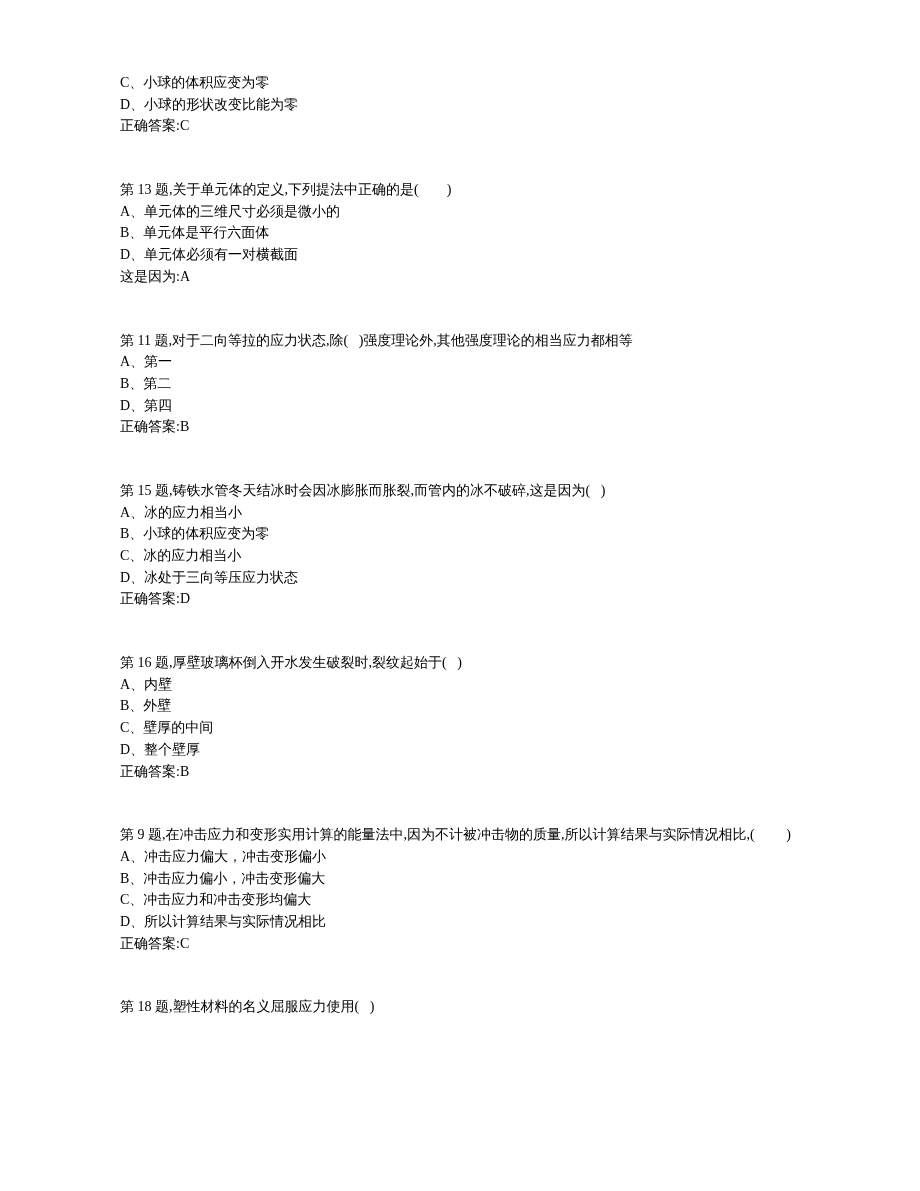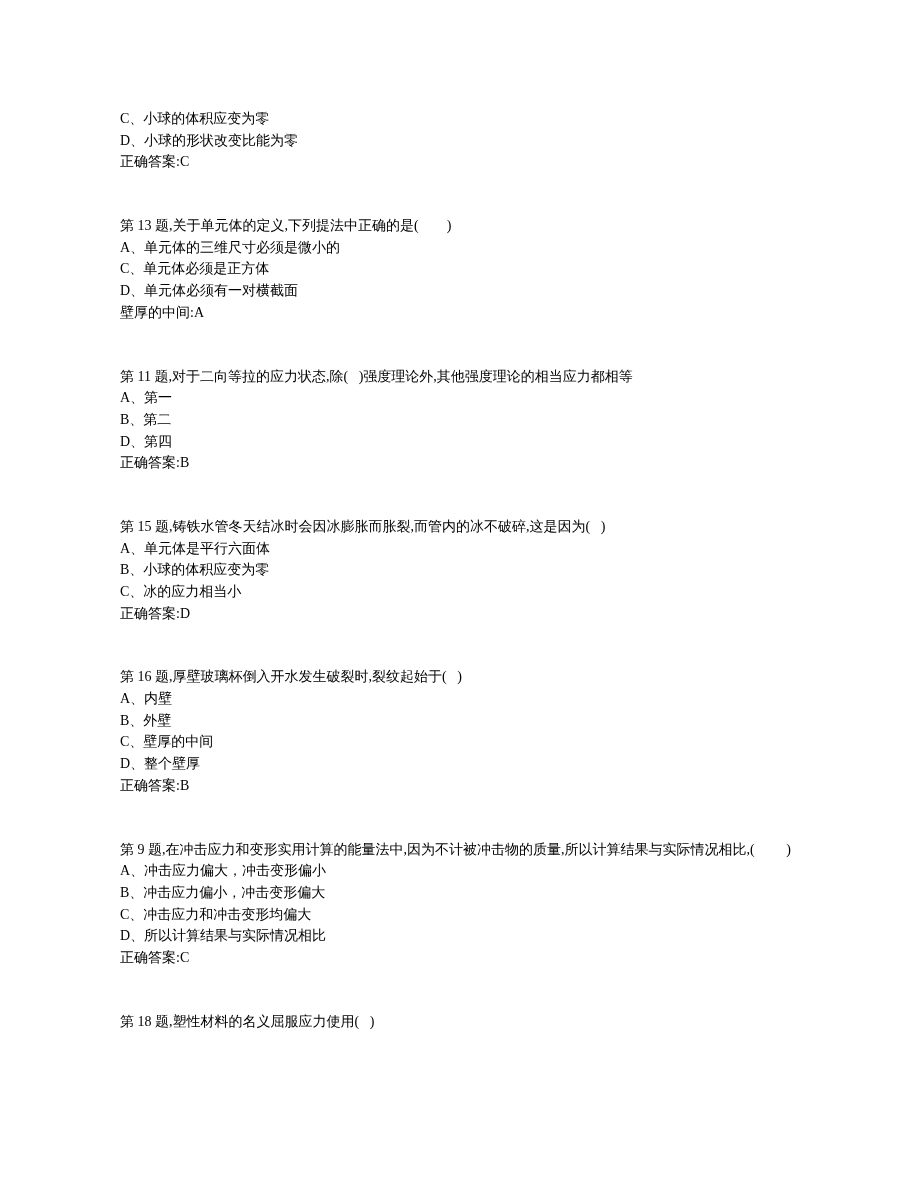--- a/index.html
+++ b/index.html
@@ -7,21 +7,21 @@
     padding: 0;
     background: #ffffff;
     font-family: "SimSun", "宋体", serif;
     font-size: 14px;
     line-height: 1.55;
     color: #000000;
   }
   .page {
     width: 920px;
     min-height: 1191px;
-    padding: 108px 120px 0 120px;
+    padding: 72px 120px 0 120px;
     box-sizing: border-box;
   }
   .line {
     white-space: pre-wrap;
   }
   .question-block {
     margin-bottom: 42px;
   }
 </style>
 </head>
@@ -30,38 +30,39 @@
 
 <div class="question-block">
   <div class="line">C、小球的体积应变为零</div>
   <div class="line">D、小球的形状改变比能为零</div>
   <div class="line">正确答案:C</div>
 </div>
 
 <div class="question-block">
   <div class="line">第 13 题,关于单元体的定义,下列提法中正确的是(        )</div>
   <div class="line">A、单元体的三维尺寸必须是微小的</div>
-  <div class="line">C、单元体必须是正方体</div>
+  <div class="line">B、单元体是平行六面体</div>
   <div class="line">D、单元体必须有一对横截面</div>
-  <div class="line">壁厚的中间:A</div>
+  <div class="line">这是因为:A</div>
 </div>
 
 <div class="question-block">
   <div class="line">第 11 题,对于二向等拉的应力状态,除(   )强度理论外,其他强度理论的相当应力都相等</div>
   <div class="line">A、第一</div>
   <div class="line">B、第二</div>
   <div class="line">D、第四</div>
   <div class="line">正确答案:B</div>
 </div>
 
 <div class="question-block">
   <div class="line">第 15 题,铸铁水管冬天结冰时会因冰膨胀而胀裂,而管内的冰不破碎,这是因为(   )</div>
-  <div class="line">A、单元体是平行六面体</div>
+  <div class="line">A、冰的应力相当小</div>
   <div class="line">B、小球的体积应变为零</div>
   <div class="line">C、冰的应力相当小</div>
+  <div class="line">D、冰处于三向等压应力状态</div>
   <div class="line">正确答案:D</div>
 </div>
 
 <div class="question-block">
   <div class="line">第 16 题,厚壁玻璃杯倒入开水发生破裂时,裂纹起始于(   )</div>
   <div class="line">A、内壁</div>
   <div class="line">B、外壁</div>
   <div class="line">C、壁厚的中间</div>
   <div class="line">D、整个壁厚</div>
   <div class="line">正确答案:B</div>

